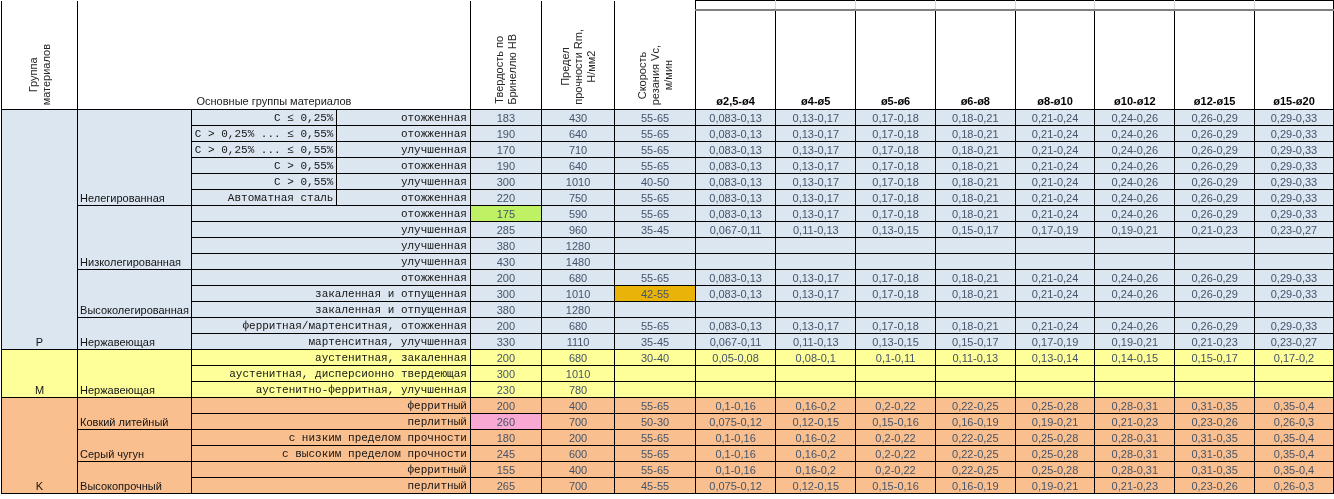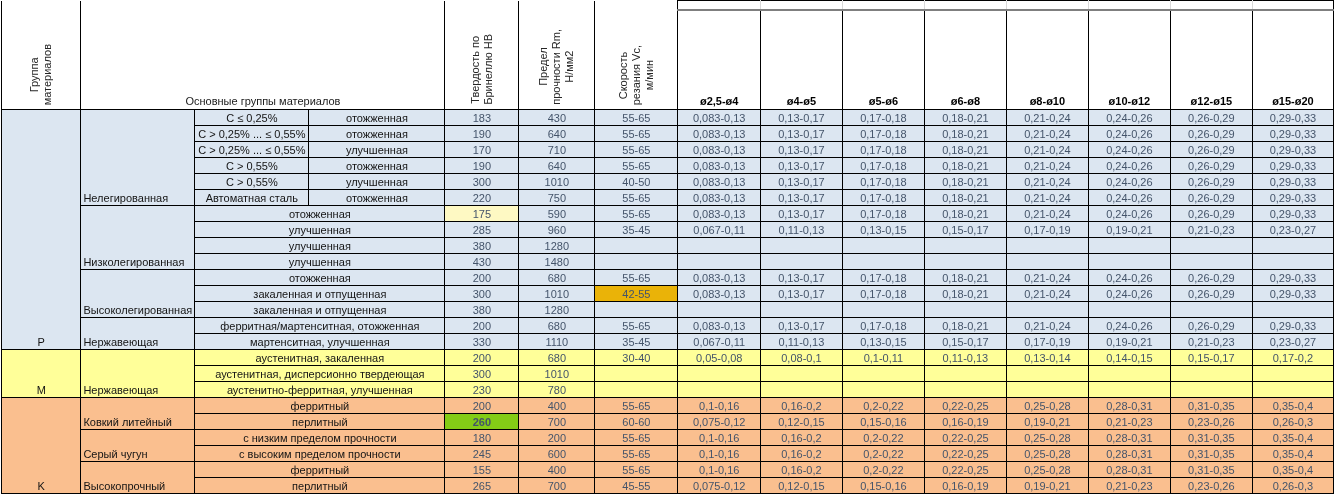--- a/index.html
+++ b/index.html
@@ -11,21 +11,21 @@
   .strip-cell{height:9px;border-top:1px solid #000;border-bottom:2px solid #7f7f7f;
               border-left:1px solid #d9d9d9;border-right:1px solid #d9d9d9;}
   .strip-cell.first{border-left:1px solid #000;}
   .strip-cell.last{border-right:1px solid #000;}
   .hdr-left{border-top:none;vertical-align:bottom;text-align:center;}
   .vlabel{writing-mode:vertical-rl;transform:rotate(180deg);white-space:pre-line;
           font-size:11px;line-height:13px;color:#262626;display:inline-block;padding-bottom:5px;}
   .main-hdr{border-top:none;vertical-align:bottom;text-align:center;font-size:11px;color:#1a1a1a;padding-bottom:2px;}
   .dia-hdr{height:100px;vertical-align:bottom;text-align:center;font-size:11px;font-weight:bold;color:#000;padding-bottom:2px;}
   tbody td{height:16px;font-size:11px;}
-  .txt-cell{text-align:center;padding:0 3px;color:#141414;}
+  .txt-cell{text-align:right;padding:0 3px;color:#141414;font-family:Liberation Mono, monospace;}
   .num-cell{text-align:center;color:#44546A;}
   .group-cell{text-align:center;vertical-align:bottom;color:#141414;padding-bottom:1px;font-size:11px;}
   .subgroup-cell{text-align:left;vertical-align:bottom;color:#141414;padding:0 2px 1px 2px;font-size:11px;}
 </style>
 </head>
 <body>
 
 <div class="wrap">
   <table>
     <colgroup>
@@ -177,21 +177,21 @@
           <td class="num-cell" style="background: rgb(220, 230, 241);">0,17-0,18</td>
           <td class="num-cell" style="background: rgb(220, 230, 241);">0,18-0,21</td>
           <td class="num-cell" style="background: rgb(220, 230, 241);">0,21-0,24</td>
           <td class="num-cell" style="background: rgb(220, 230, 241);">0,24-0,26</td>
           <td class="num-cell" style="background: rgb(220, 230, 241);">0,26-0,29</td>
           <td class="num-cell" style="background: rgb(220, 230, 241);">0,29-0,33</td>
         </tr>
         <tr>
           <td class="subgroup-cell" rowspan="4" style="background: rgb(220, 230, 241);">Низколегированная</td>
           <td class="txt-cell" colspan="2" style="background: rgb(220, 230, 241);">отожженная</td>
-          <td class="num-cell" style="background: #fef9c3;">175</td>
+          <td class="num-cell" style="background: #bef264;">175</td>
           <td class="num-cell" style="background: rgb(220, 230, 241);">590</td>
           <td class="num-cell" style="background: rgb(220, 230, 241);">55-65</td>
           <td class="num-cell" style="background: rgb(220, 230, 241);">0,083-0,13</td>
           <td class="num-cell" style="background: rgb(220, 230, 241);">0,13-0,17</td>
           <td class="num-cell" style="background: rgb(220, 230, 241);">0,17-0,18</td>
           <td class="num-cell" style="background: rgb(220, 230, 241);">0,18-0,21</td>
           <td class="num-cell" style="background: rgb(220, 230, 241);">0,21-0,24</td>
           <td class="num-cell" style="background: rgb(220, 230, 241);">0,24-0,26</td>
           <td class="num-cell" style="background: rgb(220, 230, 241);">0,26-0,29</td>
           <td class="num-cell" style="background: rgb(220, 230, 241);">0,29-0,33</td>
@@ -365,23 +365,23 @@
           <td class="num-cell" style="background: rgb(250, 191, 143);">0,16-0,2</td>
           <td class="num-cell" style="background: rgb(250, 191, 143);">0,2-0,22</td>
           <td class="num-cell" style="background: rgb(250, 191, 143);">0,22-0,25</td>
           <td class="num-cell" style="background: rgb(250, 191, 143);">0,25-0,28</td>
           <td class="num-cell" style="background: rgb(250, 191, 143);">0,28-0,31</td>
           <td class="num-cell" style="background: rgb(250, 191, 143);">0,31-0,35</td>
           <td class="num-cell" style="background: rgb(250, 191, 143);">0,35-0,4</td>
         </tr>
         <tr>
           <td class="txt-cell" colspan="2" style="background: rgb(250, 191, 143);">перлитный</td>
-          <td class="num-cell" style="background: #84cc16; font-weight: bold;">260</td>
+          <td class="num-cell" style="background: #f9a8d4;">260</td>
           <td class="num-cell" style="background: rgb(250, 191, 143);">700</td>
-          <td class="num-cell" style="background: rgb(250, 191, 143);">60-60</td>
+          <td class="num-cell" style="background: rgb(250, 191, 143);">50-30</td>
           <td class="num-cell" style="background: rgb(250, 191, 143);">0,075-0,12</td>
           <td class="num-cell" style="background: rgb(250, 191, 143);">0,12-0,15</td>
           <td class="num-cell" style="background: rgb(250, 191, 143);">0,15-0,16</td>
           <td class="num-cell" style="background: rgb(250, 191, 143);">0,16-0,19</td>
           <td class="num-cell" style="background: rgb(250, 191, 143);">0,19-0,21</td>
           <td class="num-cell" style="background: rgb(250, 191, 143);">0,21-0,23</td>
           <td class="num-cell" style="background: rgb(250, 191, 143);">0,23-0,26</td>
           <td class="num-cell" style="background: rgb(250, 191, 143);">0,26-0,3</td>
         </tr>
         <tr>

